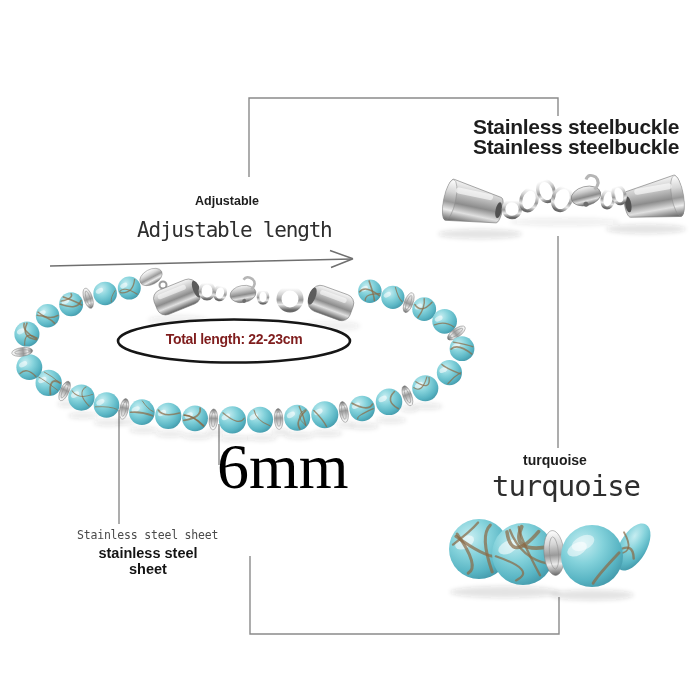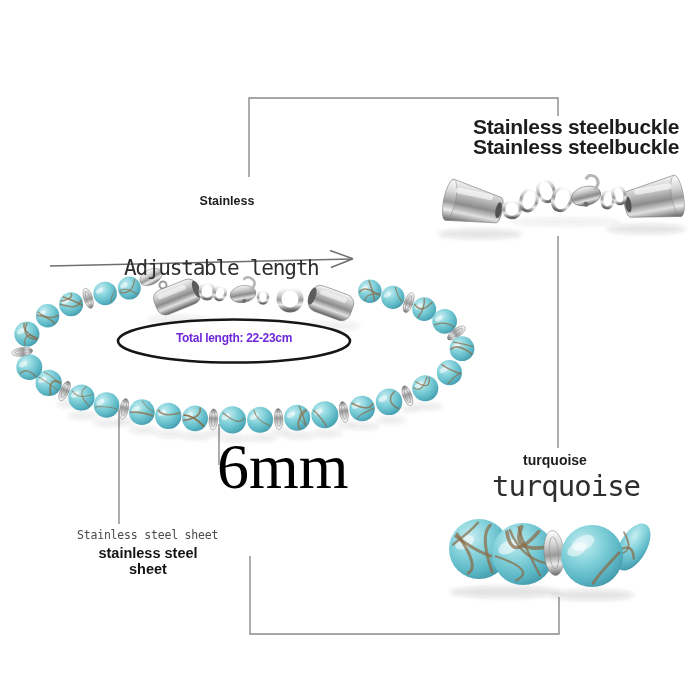--- a/index.html
+++ b/index.html
@@ -307,25 +307,25 @@
     </g>
   </svg>
 
 <div class="abs txt bold" style="left:451px;top:116px;width:250px;font-size:21px;line-height:22px;letter-spacing:-0.3px;">
     <span class="ctr abs" style="left:0;width:250px;">Stainless steelbuckle</span>
   </div>
 <div class="abs txt bold" style="left:451px;top:136px;width:250px;font-size:21px;line-height:22px;letter-spacing:-0.3px;">
     <span class="ctr abs" style="left:0;width:250px;">Stainless steelbuckle</span>
   </div>
 
-<div class="abs txt bold ctr" style="left:147px;top:194px;width:160px;font-size:12.5px;">Stainless</div>
-
-<div class="abs txt mono" style="left:124px;top:218px;font-size:21px;letter-spacing:-1.2px;margin-top:38px;">Adjustable length</div>
-
-<div class="abs txt bold ctr" style="left:119px;top:331px;width:230px;font-size:12px;letter-spacing:-0.3px;color:#6d28d9;">Total length: 22-23cm</div>
+<div class="abs txt bold ctr" style="left:147px;top:194px;width:160px;font-size:12.5px;">Adjustable</div>
+
+<div class="abs txt mono" style="left:137px;top:218px;font-size:21px;letter-spacing:-1.2px;">Adjustable length</div>
+
+<div class="abs txt bold ctr" style="left:119px;top:331px;width:230px;font-size:14px;letter-spacing:-0.3px;color:#7f1d1d;">Total length: 22-23cm</div>
 
 <div class="abs txt serif" style="left:217px;top:443px;font-size:64px;line-height:48px;">6mm</div>
 
 <div class="abs txt bold ctr" style="left:480px;top:452px;width:150px;font-size:14px;">turquoise</div>
 
 <div class="abs txt mono ctr" style="left:486px;top:471px;width:160px;font-size:29px;line-height:30px;letter-spacing:-1px;">turquoise</div>
 
 <div class="abs txt mono muted" style="left:77px;top:528px;font-size:11.5px;letter-spacing:-0.2px;">Stainless steel sheet</div>
 
 <div class="abs txt bold ctr wrap" style="left:88px;top:545px;width:120px;font-size:14.5px;line-height:16px;color:#141414;">stainless steel sheet</div>

